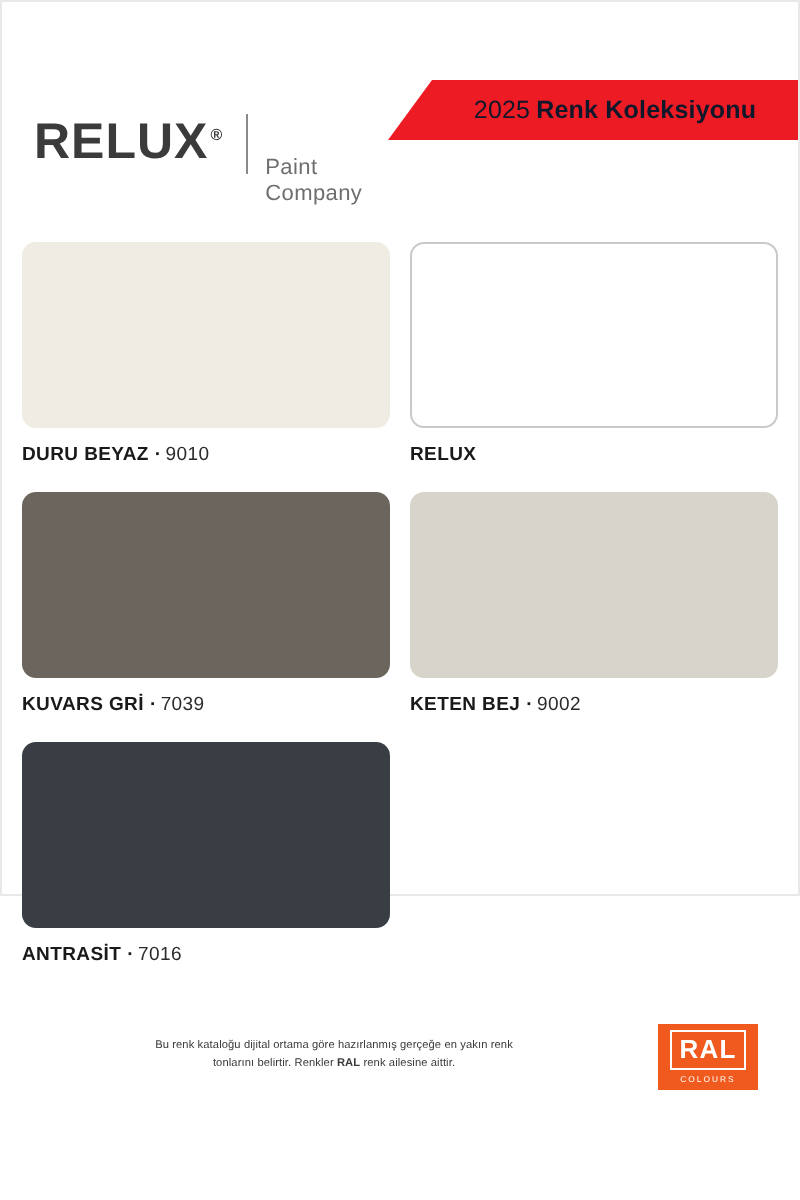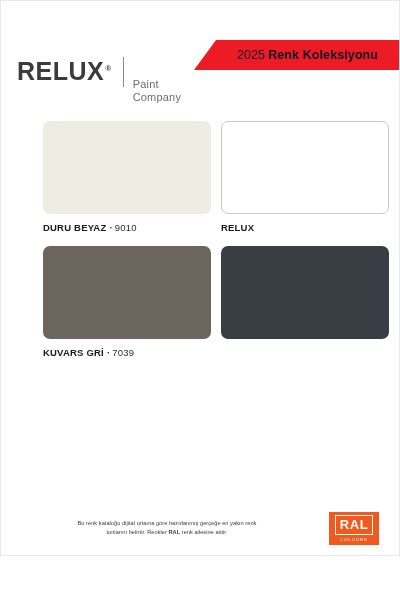--- a/index.html
+++ b/index.html
@@ -11,21 +11,21 @@
     height: 600px;
     background: #ffffff;
     font-family: "Liberation Sans", sans-serif;
     overflow: hidden;
     position: relative;
   }
   .page {
     position: absolute;
     left: 0; top: 0;
     width: 400px;
-    height: 556px;
+    height: 448px;
     background: #ffffff;
     box-sizing: border-box;
     border: 1px solid #e8e8e8;
     display: flex;
     flex-direction: column;
   }
 
   
   .header {
     position: relative;
@@ -104,21 +104,20 @@
   .grid {
     flex: 1 1 auto;
     padding: 28px 10px 0 10px;
     box-sizing: border-box;
     display: grid;
     grid-template-columns: 1fr 1fr;
     grid-template-rows: repeat(3, 125px);
     column-gap: 10px;
     row-gap: 0;
     align-content: start;
-    margin-left: 32px;
   }
   .swatch-cell {
     display: flex;
     flex-direction: column;
   }
   .chip {
     height: 93px;
     border-radius: 7px;
     box-sizing: border-box;
   }
@@ -236,23 +235,32 @@
       </div>
     </div>
 
     <div class="swatch-cell">
       <div class="chip" id="chip2" style="background: rgb(107, 101, 93);"></div>
       <div class="caption">
         <span class="cname">KUVARS GRİ</span><span class="csep">·</span><span class="ccode">7039</span>
       </div>
     </div>
 
+    <div class="swatch-cell">
+      <div class="chip" id="chip3" style="background: rgb(215, 212, 203);"></div>
+      <div class="caption">
+        <span class="cname">KETEN BEJ</span><span class="csep">·</span><span class="ccode">9002</span>
+      </div>
+    </div>
 
     <div class="swatch-cell">
       <div class="chip" id="chip4" style="background: rgb(56, 62, 68);"></div>
+      <div class="caption">
+        <span class="cname">ANTRASİT</span><span class="csep">·</span><span class="ccode">7016</span>
+      </div>
     </div>
 
 
   </div>
 
   <div class="footer">
     <div class="disclaimer">
       <span>Bu renk kataloğu dijital ortama göre hazırlanmış gerçeğe en yakın renk</span><br>
       <span>tonlarını belirtir. Renkler </span><b>RAL</b><span> renk ailesine aittir.</span>
     </div>

